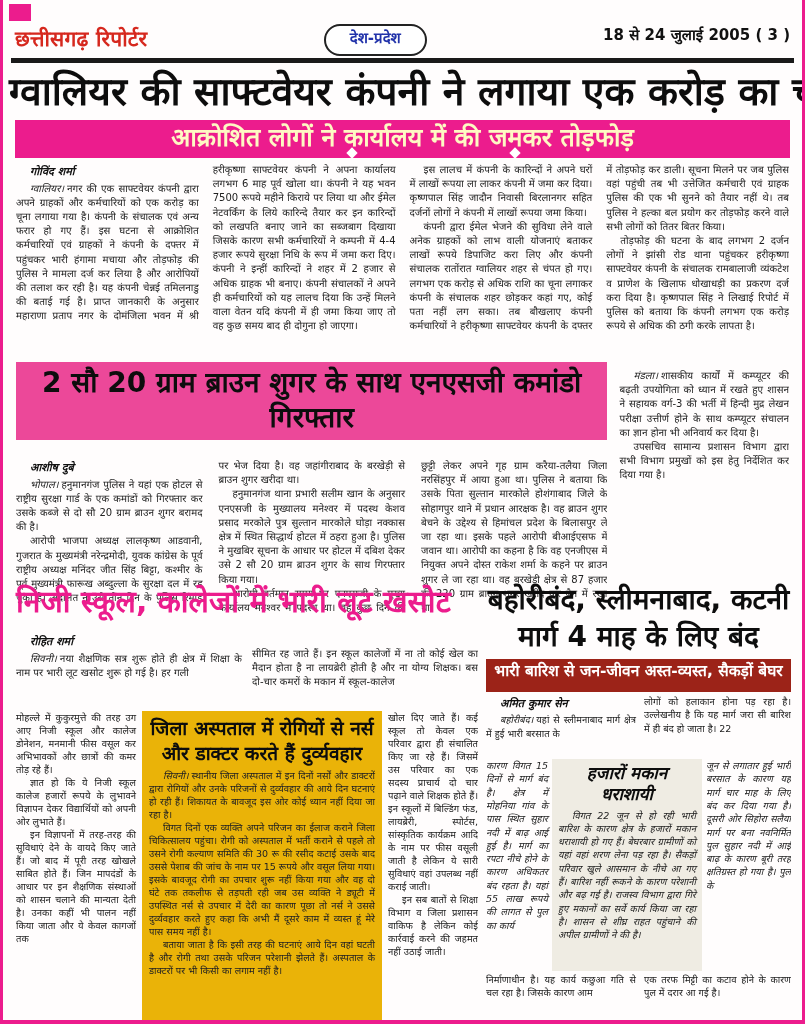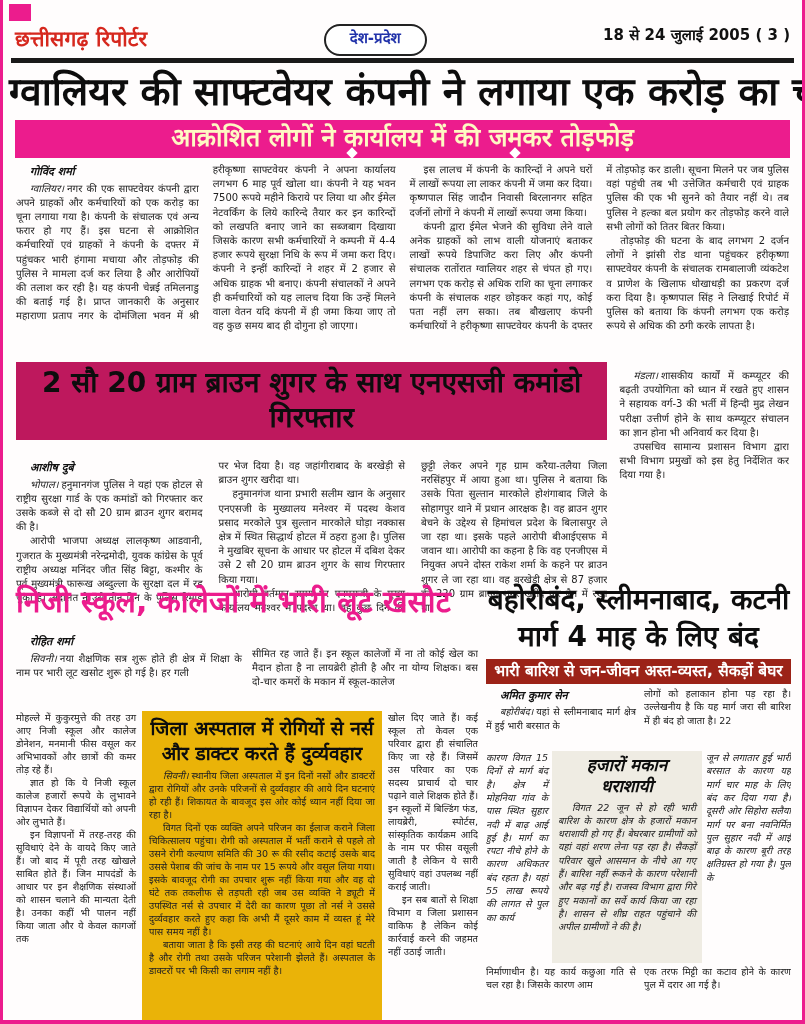--- a/index.html
+++ b/index.html
@@ -28,42 +28,42 @@
   .body-text{ font-size:10px; line-height:1.42; text-align:justify; color:#222; }
   .byline{ font-weight:bold; font-style:italic; font-size:11px; color:#111; margin:1px 0 2px 14px; }
   .dateline{ font-weight:normal; font-style:italic; margin-right:3px; }
   .indent{ text-indent:14px; }
 
   .lead-body{ margin:5px 13px 0; height:192px; overflow:hidden; column-count:4; column-gap:14px; }
 
   
   .section2{ display:flex; gap:12px; margin:7px 13px 0; height:214px; }
   .bs{ width:593px; }
-  .bs-headline{ background:#be185d; text-align:center; font-weight:bold; font-size:28px; line-height:1.25; padding:3px 0 5px; color:#0d0d0d; }
+  .bs-headline{ background:#ec4899; text-align:center; font-weight:bold; font-size:28px; line-height:1.25; padding:3px 0 5px; color:#0d0d0d; }
   .bs-body{ margin-top:19px; height:166px; overflow:hidden; column-count:3; column-gap:16px; }
   .sidebar{ width:170px; }
   .sb-headline{ text-align:center; font-weight:bold; font-size:21px; line-height:1.25; color:#0d0d0d; }
   .sb-body{ margin-top:7px; height:150px; overflow:hidden; }
 
   
   .section3{ display:flex; gap:8px; margin:6px 13px 0; height:432px; }
   .schools{ width:462px; }
   .sch-headline{ color:#ec1c8d; font-weight:bold; font-size:30px; line-height:1.3; white-space:nowrap; }
   .sch-row1{ display:flex; gap:10px; margin-top:12px; height:62px; overflow:hidden; }
   .sch-row1 .colA{ width:226px; } .sch-row1 .colB{ width:226px; padding-top:14px; }
   .sch-row2{ display:flex; gap:6px; margin-top:16px; height:376px; overflow:hidden; }
   .sch-left{ width:120px; } .sch-right{ width:90px; }
   .sch-row2 .body-text{ font-size:9.5px; line-height:1.37; }
   .hospital-box{ width:240px; background:#eab308; padding:5px 7px; overflow:hidden; }
   .hospital-head{ text-align:center; font-weight:bold; font-size:19px; line-height:1.3; color:#0d0d0d; margin-bottom:4px; }
   .hospital-box .body-text{ font-size:9.5px; line-height:1.37; }
 
   .road{ width:305px; }
   .road-headline{ text-align:center; font-weight:bold; font-size:28px; line-height:1.32; color:#0d0d0d; }
-  .rain-banner{ margin-top:3px; background:#9c2318; color:#fff; text-align:center; font-weight:bold; font-size:15.5px; line-height:1.3; padding:2px 0 3px; }
+  .rain-banner{ margin-top:3px; background:#9c2318; color:#fff; text-align:center; font-weight:bold; font-size:15.5px; line-height:1.3; padding:2px 0 11px; }
   .road .body-text{ font-size:9.5px; line-height:1.4; }
   .road-row1{ display:flex; gap:8px; margin-top:3px; height:64px; overflow:hidden; }
   .road-row1 .rcolA{ width:150px; } .road-row1 .rcolB{ width:147px; }
   .road-row2{ display:flex; gap:4px; height:212px; overflow:hidden;font-style:italic; }
   .road-left{ width:62px; } .road-right{ width:85px; }
   .houses-box{ width:150px; background:#efece3; padding:4px 6px; overflow:hidden; }
   .houses-head{ text-align:center; font-weight:bold; font-size:17px; line-height:1.25; color:#0d0d0d; margin-bottom:3px; }
   .road-row3{ display:flex; gap:8px; margin-top:2px; height:58px; overflow:hidden; }
   .road-row3 .rcolA{ width:150px; } .road-row3 .rcolB{ width:147px; }
 

